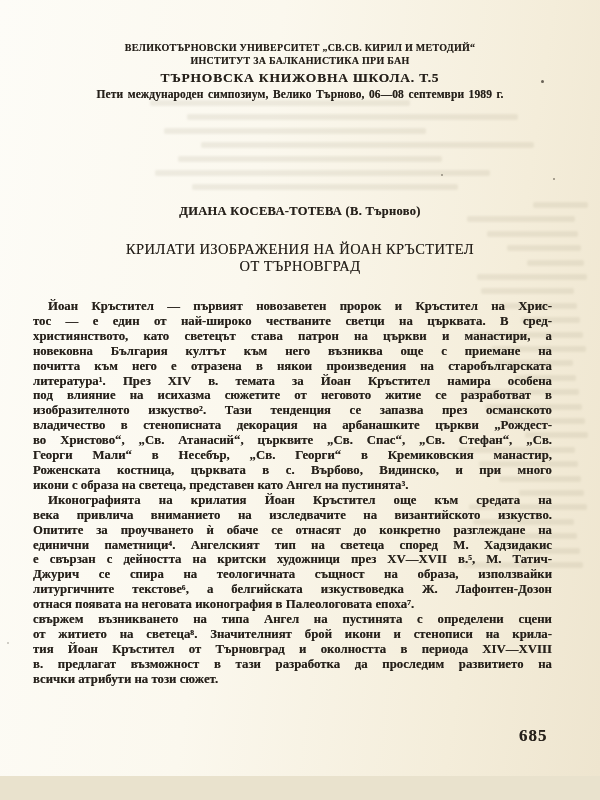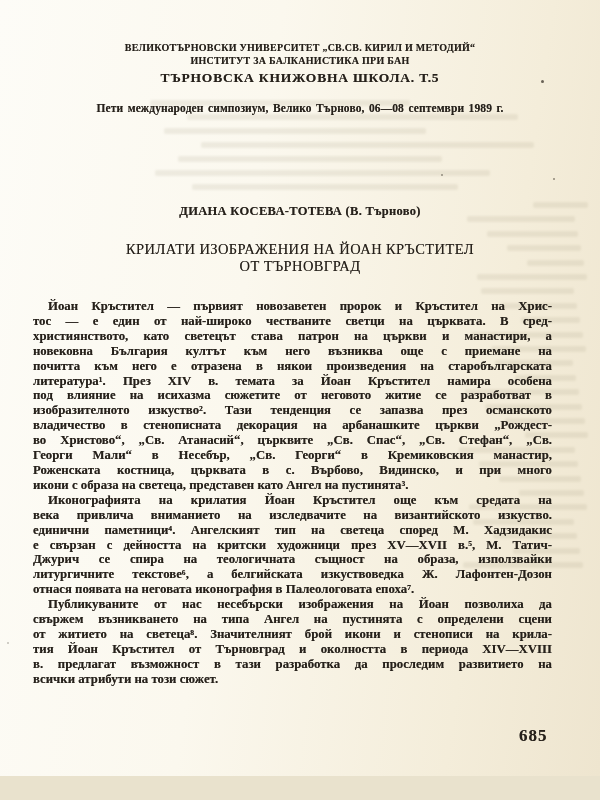--- a/index.html
+++ b/index.html
@@ -12,21 +12,21 @@
     position: relative; width: 600px; height: 776px; overflow: hidden;
     background: linear-gradient(98deg, #fdfcf7 0%, #fbf8ee 40%, #f4edda 78%, #eee5cf 100%);
     color: #26211b;
   }
   .ink { text-shadow: 0 0 0.5px rgba(38,33,27,0.55); }
 
   
   .header { position: absolute; top: 41px; left: 0; width: 100%; text-align: center; font-weight: bold; }
   .hline1, .hline2 { font-size: 10px; letter-spacing: 0.25px; line-height: 13px; }
   .hline3 { font-size: 13.5px; letter-spacing: 0.8px; line-height: 15px; margin-top: 3px; }
-  .hline4 { font-size: 11.5px; letter-spacing: 0.1px; word-spacing: 1.5px; line-height: 14px; margin-top: 16px; }
+  .hline4 { font-size: 11.5px; letter-spacing: 0.1px; word-spacing: 1.5px; line-height: 14px; margin-top: 2px; }
 
   
   .author { position: absolute; top: 204px; left: 0; width: 100%; text-align: center;
             font-weight: bold; font-size: 12.5px; letter-spacing: 0.3px; }
   .title  { position: absolute; top: 241px; left: 0; width: 100%; text-align: center;
             font-weight: normal; font-size: 14.5px; line-height: 16.5px; letter-spacing: 0.4px; }
 
   
   .body-text { position: absolute; top: 299px; left: 33px; width: 519px;
                font-size: 12.8px; line-height: 14.9px; font-weight: bold; }
@@ -118,28 +118,28 @@
         <div class="bline">изобразителното изкуство². Тази тенденция се запазва през османското</div>
         <div class="bline">владичество в стенописната декорация на арбанашките църкви „Рождест-</div>
         <div class="bline">во Христово“, „Св. Атанасий“, църквите „Св. Спас“, „Св. Стефан“, „Св.</div>
         <div class="bline">Георги Мали“ в Несебър, „Св. Георги“ в Кремиковския манастир,</div>
         <div class="bline">Роженската костница, църквата в с. Върбово, Видинско, и при много</div>
         <div class="bline last">икони с образа на светеца, представен като Ангел на пустинята³.</div>
       </div>
       <div class="para">
         <div class="bline first">Иконографията на крилатия Йоан Кръстител още към средата на</div>
         <div class="bline">века привлича вниманието на изследвачите на византийското изкуство.</div>
+        <div class="bline">Опитите за проучването ѝ обаче се отнасят до конкретно разглеждане на</div>
         <div class="bline">единични паметници⁴. Ангелският тип на светеца според М. Хадзидакис</div>
         <div class="bline">е свързан с дейността на критски художници през XV—XVII в.⁵, М. Татич-</div>
         <div class="bline">Джурич се спира на теологичната същност на образа, използвайки</div>
         <div class="bline">литургичните текстове⁶, а белгийската изкуствоведка Ж. Лафонтен-Дозон</div>
         <div class="bline last">отнася появата на неговата иконография в Палеологовата епоха⁷.</div>
       </div>
       <div class="para">
-        <div class="bline first">Публикуваните от нас несебърски изображения на Йоан позволиха да</div>
         <div class="bline">свържем възникването на типа Ангел на пустинята с определени сцени</div>
         <div class="bline">от житието на светеца⁸. Значителният брой икони и стенописи на крила-</div>
         <div class="bline">тия Йоан Кръстител от Търновград и околността в периода XIV—XVIII</div>
         <div class="bline">в. предлагат възможност в тази разработка да проследим развитието на</div>
         <div class="bline last">всички атрибути на този сюжет.</div>
       </div>
     </div>
 
   <div class="page-number ink">685</div>
 

